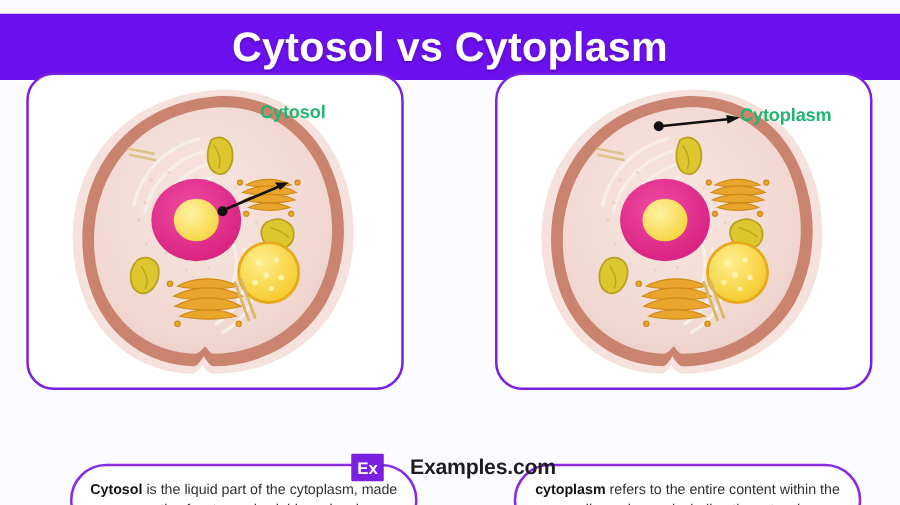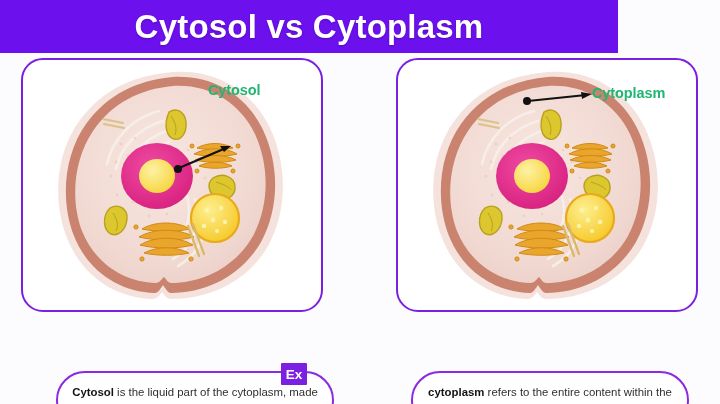--- a/index.html
+++ b/index.html
@@ -11,22 +11,22 @@
   }
   #stage {
     position: relative;
     width: 720px; height: 404px;
     background: #fcfbfd;
   }
 
   
   .banner {
     position: absolute;
-    left: 0; top: 0;
-    width: 618px; height: 53px;
+    left: 0; top: 11px;
+    width: 720px; height: 53px;
     background: #6c10ee;
     display: flex; align-items: center; justify-content: center;
   }
   .banner-title {
     color: #ffffff;
     font-size: 33px;
     font-weight: bold;
     letter-spacing: 0.2px;
     line-height: 1;
     text-shadow: 0 1px 2px rgba(40,0,90,0.35);
@@ -434,15 +434,16 @@
     <circle cx="5" cy="17" r="4" fill="#111111"></circle>
     <line x1="6" y1="17" x2="64" y2="11" stroke="#111111" stroke-width="2.1"></line>
     <path d="M70 10 L59 8 L60 15 Z" fill="#111111"></path>
   </svg>
 
   <div class="callout callout-right">Cytoplasm</div>
 
 
   <div class="logo">
     <div class="logo-mark">Ex</div>
+    <div class="logo-text">Examples.com</div>
   </div>
 
 </div>
 
 </body></html>

